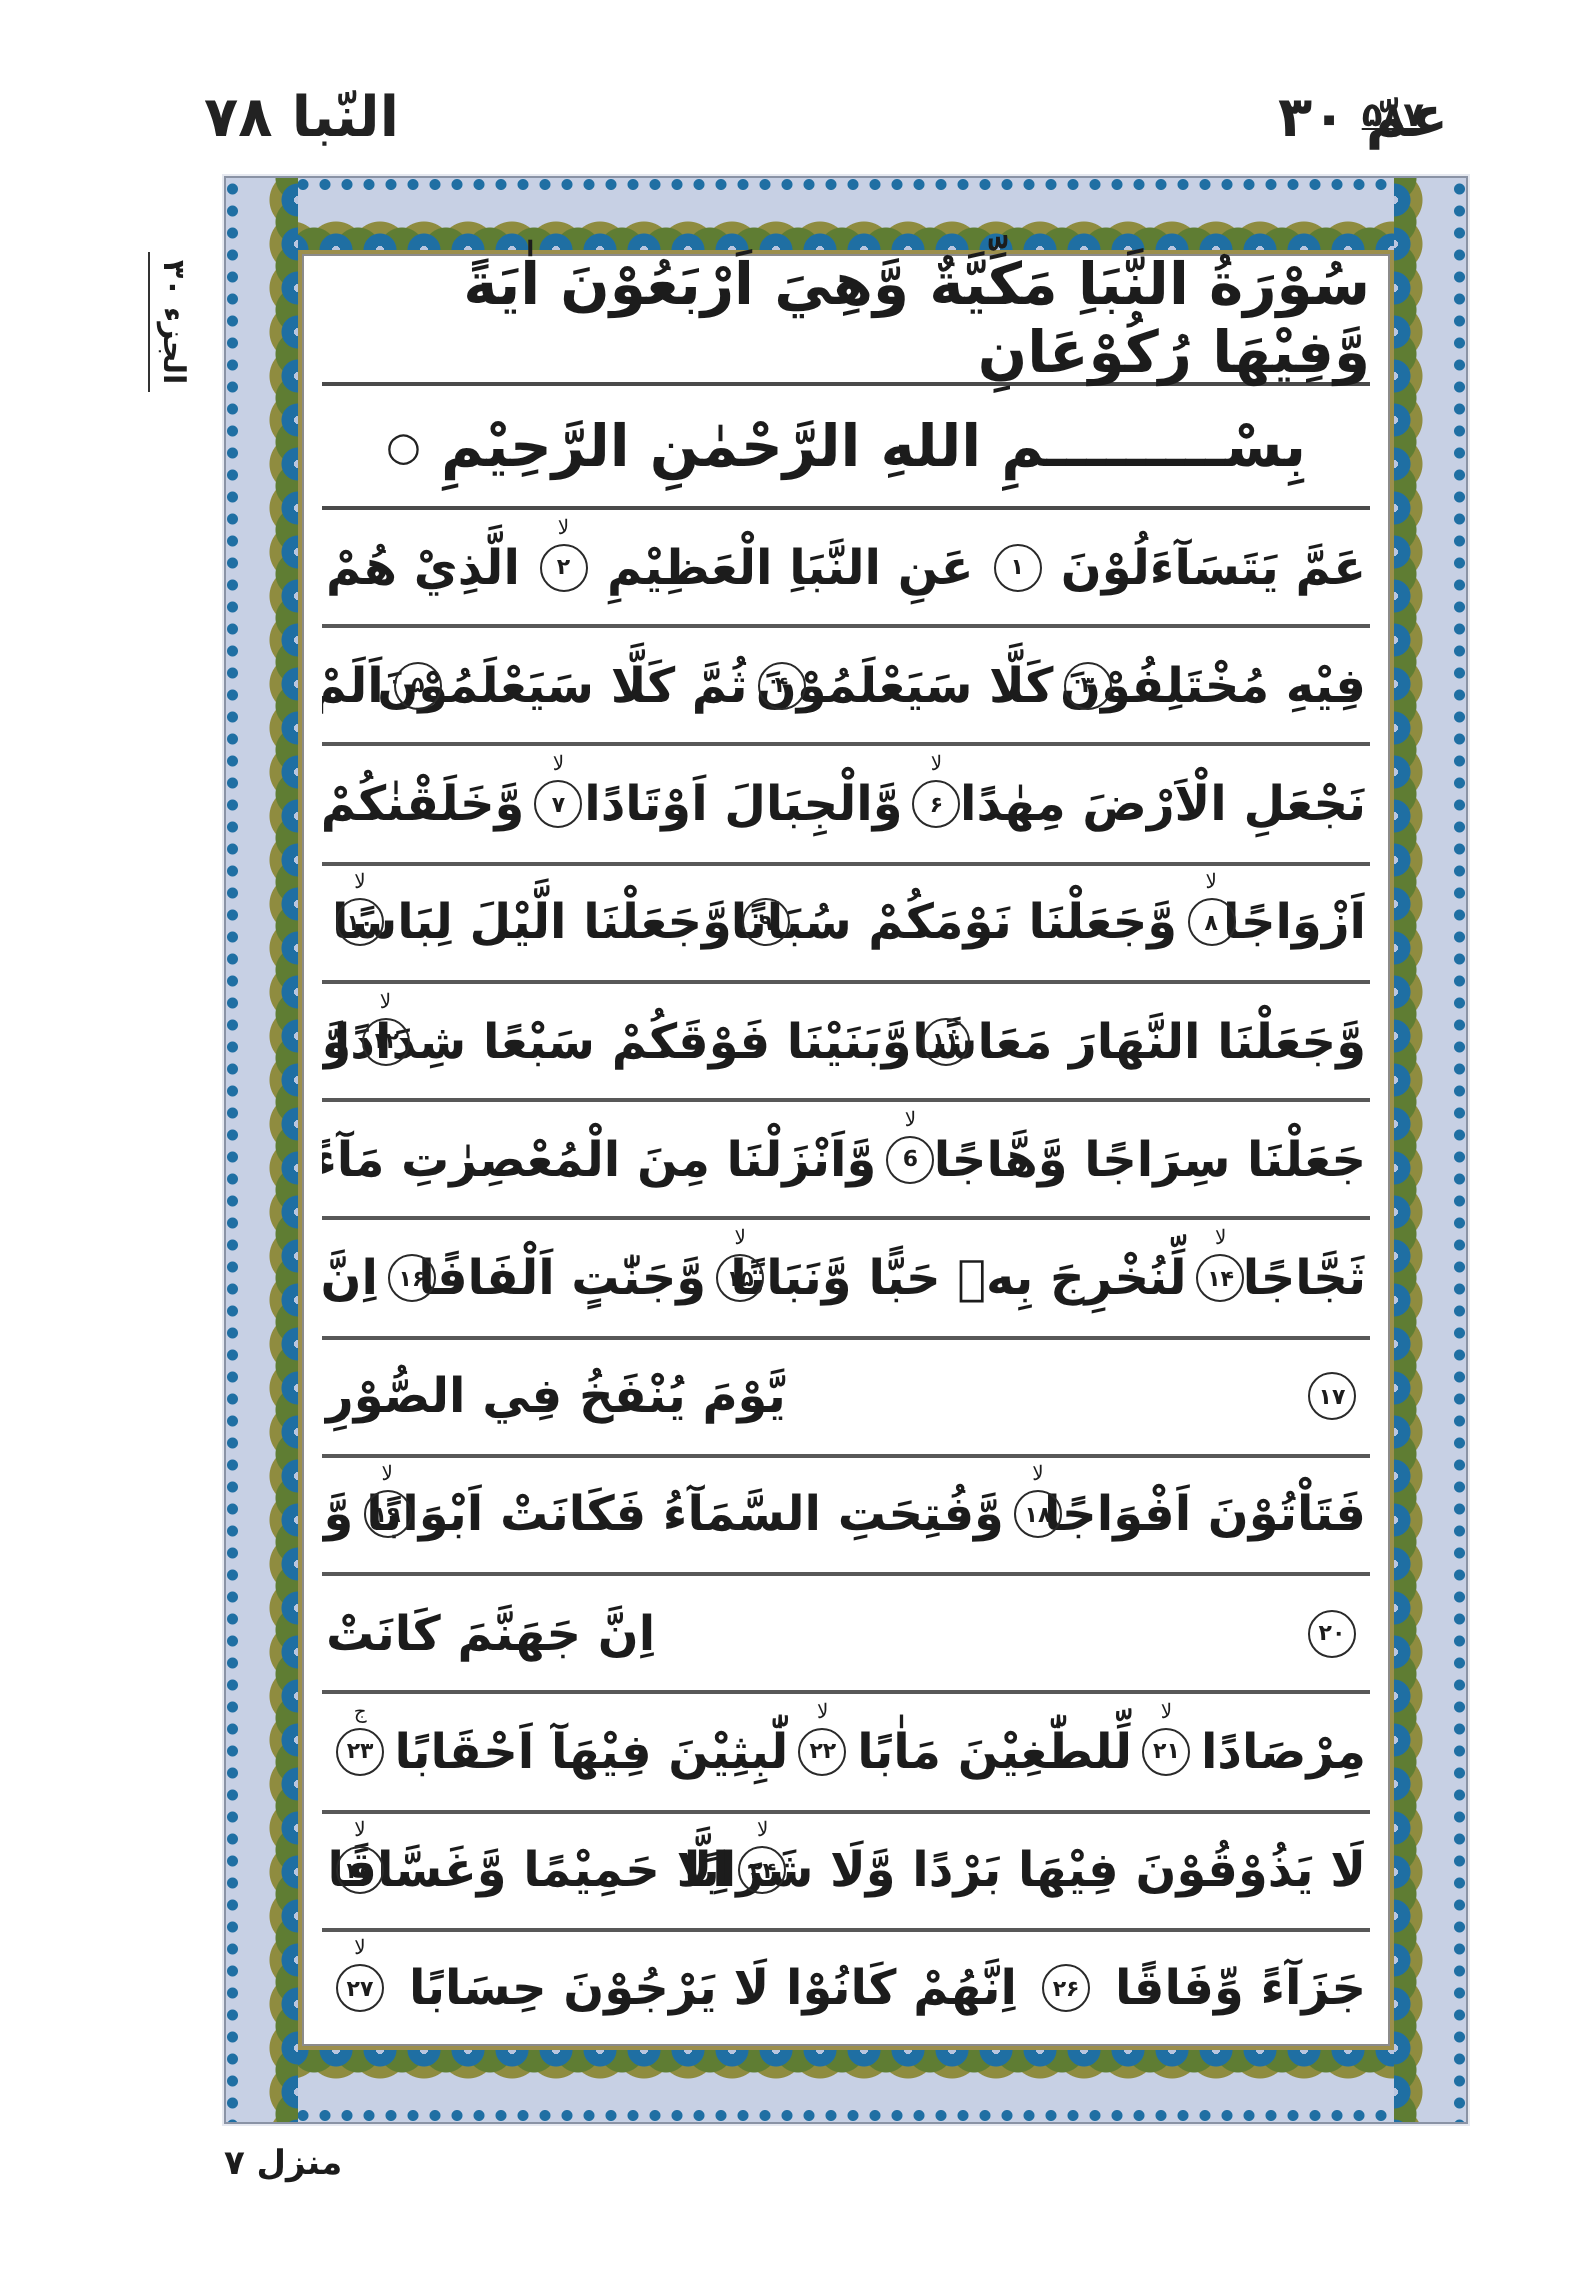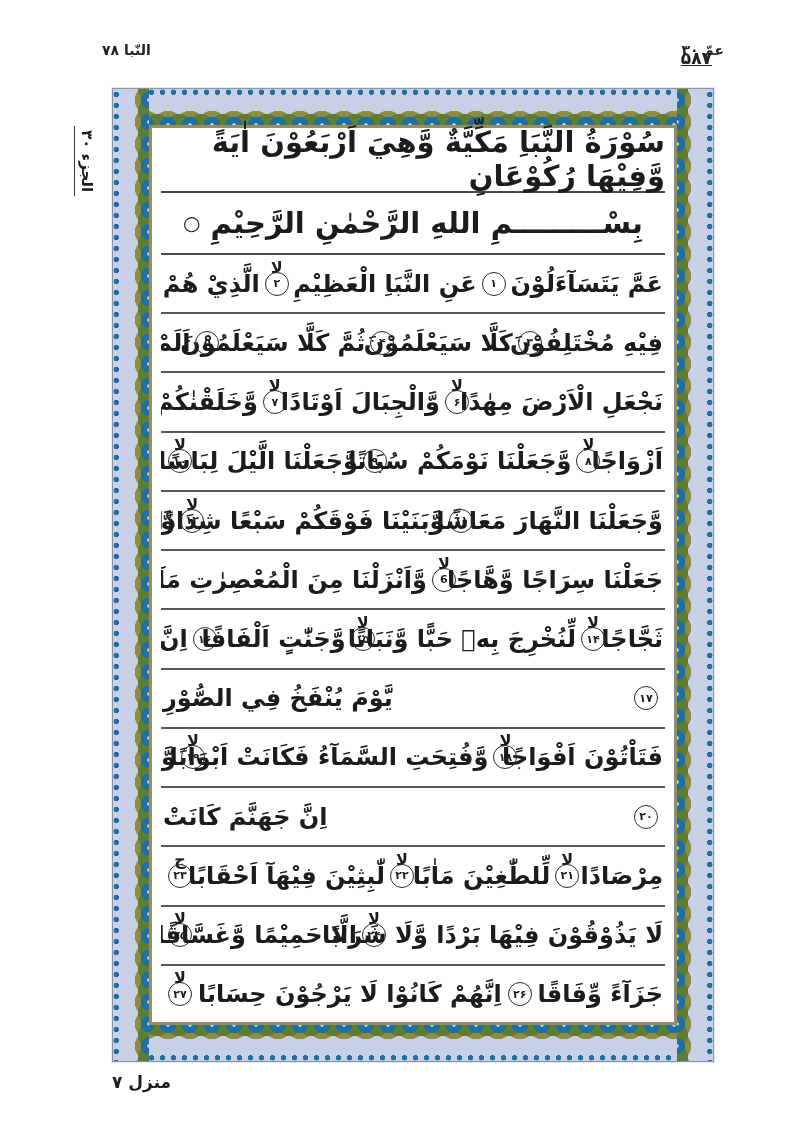--- a/index.html
+++ b/index.html
@@ -2,35 +2,36 @@
 <html lang="ar" style="--band-bg: #c7d0e4; --motif-teal: #1f6fa3; --motif-olive: #8f8c3f; --motif-green: #5f7d33; --inner-line: #9c8f4c; --outer-line: #8a93a5;"><head>
 <meta charset="utf-8">
 <style>
   html,body{margin:0;padding:0;}
   body{
     width:798px;height:1140px;position:relative;background:#ffffff;
     font-family:"DejaVu Sans","Liberation Sans",sans-serif;
     color:#1c1c1c;overflow:hidden;
   }
   
-  .runhead{position:absolute;top:42px;font-size:14px;font-weight:bold;direction:rtl;color:#222;text-align:right;}
+  .runhead{position:absolute;top:42px;font-size:28px;font-weight:bold;direction:rtl;color:#222;text-align:right;}
   .hdr-left{left:102px;}
   .hdr-center{left:112px;width:600px;text-align:right;top:48px;font-size:17px;text-decoration:underline;}
   .hdr-right{right:74px;}
   
   .margin-label{
     position:absolute;left:96px;top:126px;direction:rtl;
     font-size:15px;font-weight:bold;border-bottom:1.5px solid #333;
     padding:0 4px 3px 4px;transform:rotate(90deg);transform-origin:0 0;white-space:nowrap;
   }
   
   .frame{
     position:absolute;left:112px;top:88px;width:600px;height:972px;
     background:var(--band-bg);border:1px solid var(--outer-line);
     box-shadow:0 0 0 1px #e6e9f0;
+    padding-left:20px;
   }
   .band{position:absolute;background-color:var(--band-bg);background-repeat:repeat-x;}
   .band-top,.band-bottom{left:0;right:0;height:36px;}
   .band-top{top:0;
     background-image:
       radial-gradient(circle at 50% 100%, #b9c6e0 0 2px, var(--motif-teal) 2px 8px, transparent 8.5px),
       radial-gradient(circle at 50% 100%, var(--motif-green) 0 11px, transparent 11.5px),
       radial-gradient(circle at 50% 100%, var(--motif-olive) 0 14px, transparent 14.5px),
       radial-gradient(circle at 50% 25%, var(--motif-teal) 0 2.5px, transparent 3px);
     background-size:22px 24px,22px 28px,22px 32px,11px 13px;
@@ -86,21 +87,21 @@
   .verse-line:last-child{border-bottom:none;}
   .vtext{flex:0 1 auto;min-width:0;}
   .ayah{
     position:relative;flex:0 0 auto;width:22px;height:22px;margin:0 5px;
     border:1.7px solid #2a2a2a;border-radius:50%;
     display:inline-flex;align-items:center;justify-content:center;
   }
   .anum{font-size:11px;font-weight:bold;line-height:1;}
   .amark{
     position:absolute;top:-13px;right:50%;transform:translateX(50%);
-    font-size:16px;font-weight:bold;line-height:1;white-space:nowrap;
+    font-size:10px;font-weight:normal;line-height:1;white-space:nowrap;
   }
   
   .footer-label{
     position:absolute;left:112px;width:600px;top:1072px;text-align:left;
     font-size:17px;font-weight:bold;direction:rtl;
   }
 </style>
 </head>
 <body>
 

